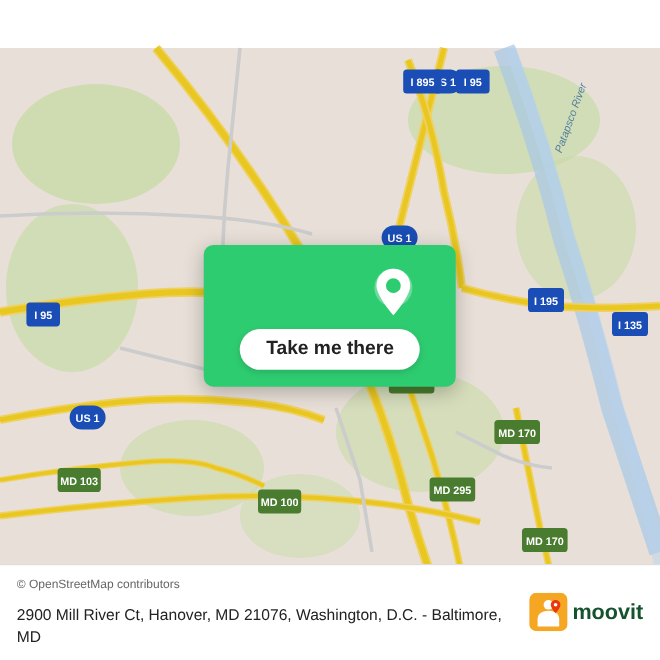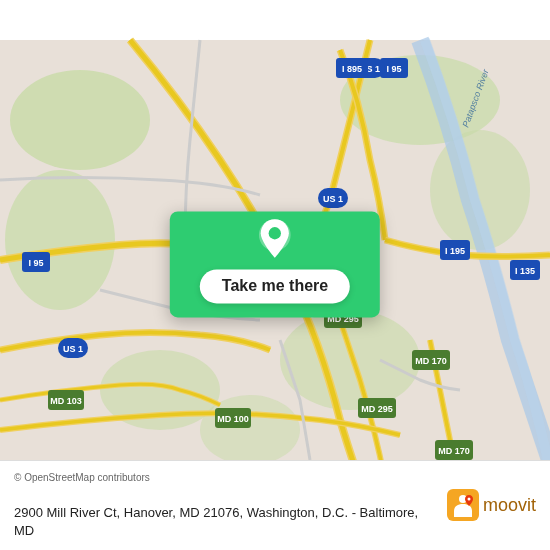--- a/index.html
+++ b/index.html
@@ -36,55 +36,55 @@
     #address-block {
       flex: 1;
       font-size: 13px;
       color: #222;
       line-height: 1.4;
     }
 
     #osm-credit {
       font-size: 10px;
       color: #666;
-      margin-bottom: 19px;
+      margin-bottom: 9px;
     }
 
     #moovit-logo {
       display: flex;
       align-items: center;
       gap: 4px;
       margin-left: 10px;
     }
 
     #moovit-text {
       font-size: 18px;
-      font-weight: normal;
-      color: #a16207;
+      font-weight: bold;
+      color: #14532d;
     }
 
     
     #button-overlay {
       position: absolute;
       top: 50%;
       left: 50%;
       transform: translate(-50%, -60%);
       z-index: 20;
       display: flex;
       flex-direction: column;
       align-items: center;
     }
 
     #green-card {
       background: #2ecc71;
       border-radius: 8px;
-      padding: 6px 30px 14px 30px;
+      padding: 18px 30px 14px 30px;
       display: flex;
       flex-direction: column;
-      align-items: center;
+      align-items: flex-end;
       box-shadow: 0 4px 16px rgba(0,0,0,0.25);
       min-width: 170px;
     }
 
     #location-pin {
       width: 44px;
       height: 44px;
       margin-bottom: 8px;
     }
 

